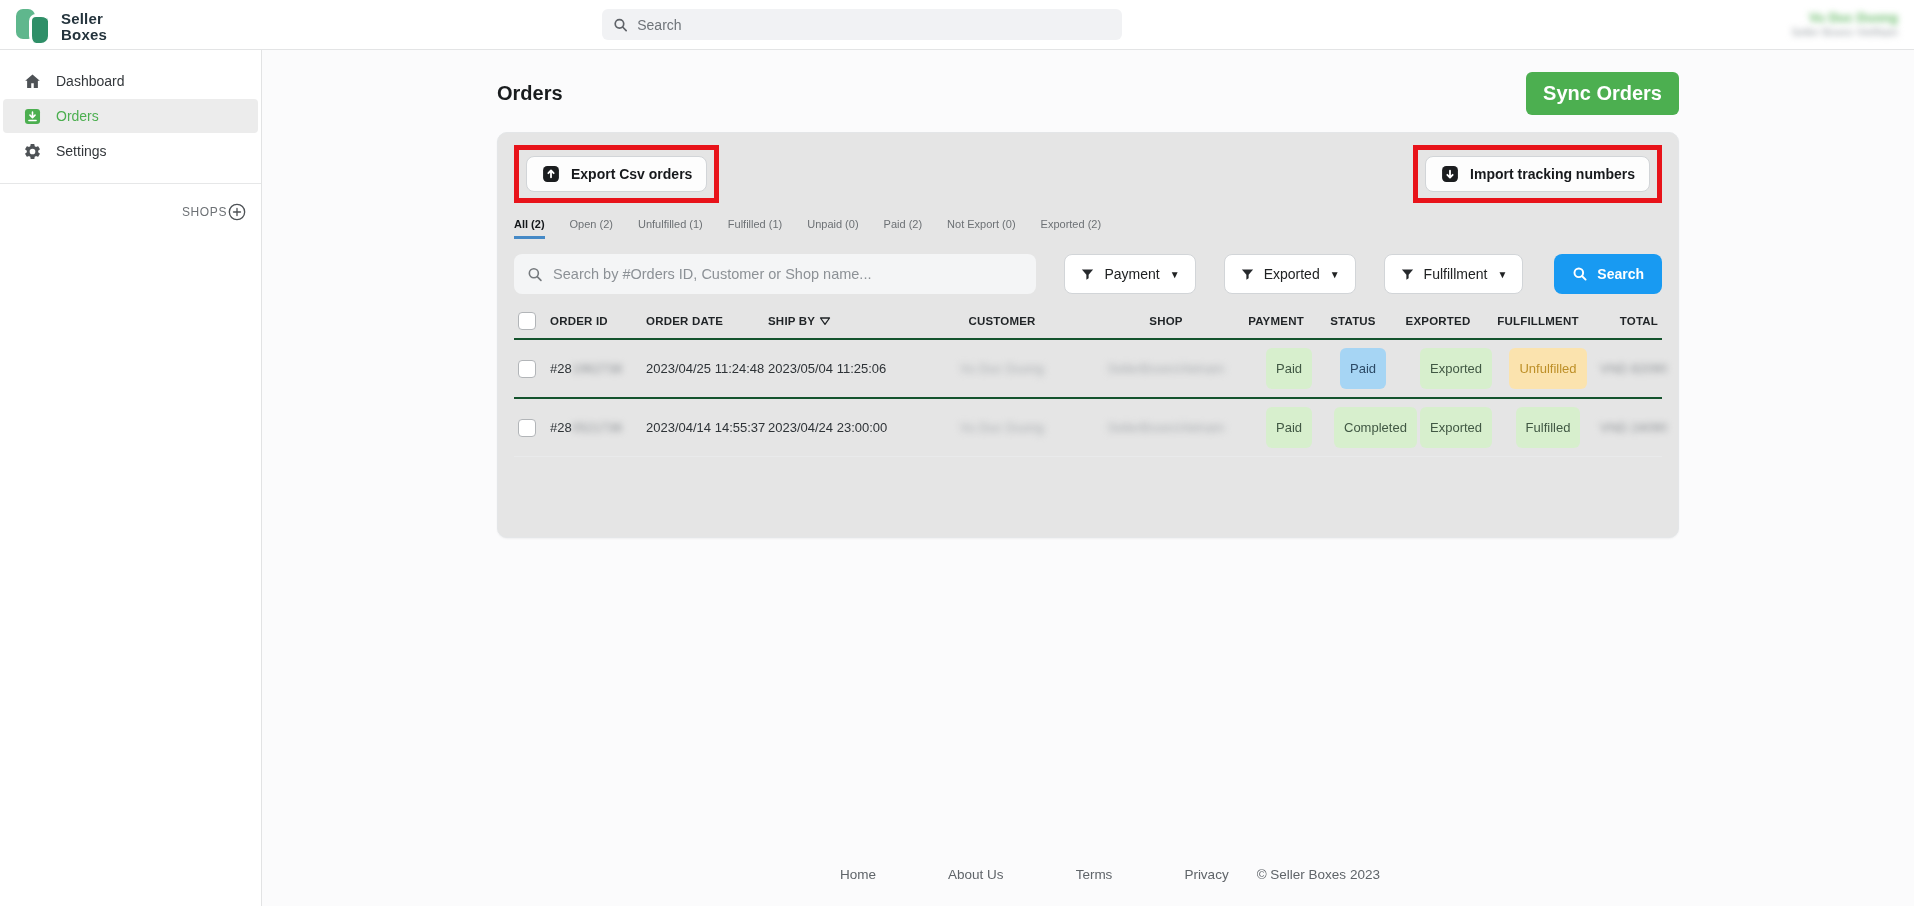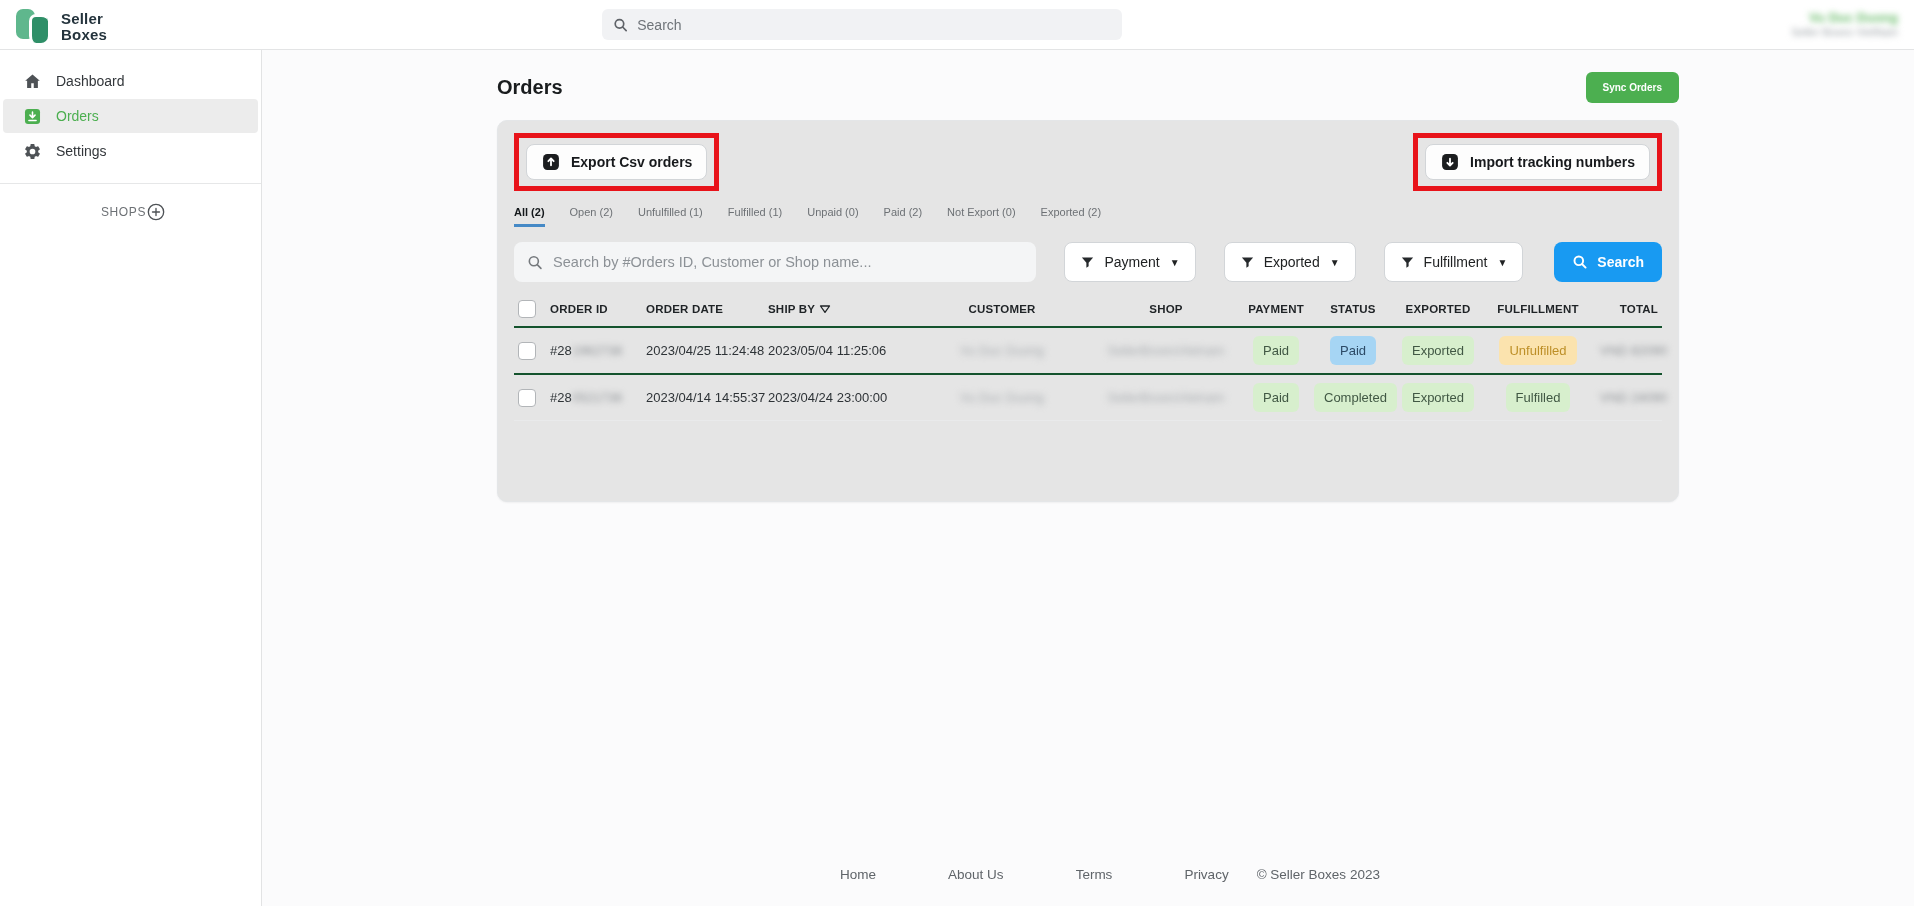--- a/index.html
+++ b/index.html
@@ -28,31 +28,31 @@
   
   .shell { display:flex; height:856px; }
   .sidebar { width:262px; flex:0 0 auto; background:#fff; border-right:1px solid #e2e3e4;
     padding-top:14px; display:flex; flex-direction:column; }
   .side-item { height:34px; display:flex; align-items:center; gap:14px; padding-left:20px;
     margin:0 3px 1px; border-radius:4px; font-size:14px; color:#33373b; cursor:pointer; }
   .side-item .s-ico { width:19px; height:19px; display:flex; color:#4e5256; }
   .side-item.active { background:#ececec; color:#4caf50; font-weight:400; }
   .side-item.active .s-ico { color:#4caf50; }
   .side-divider { border-top:1px solid #e6e7e8; margin-top:14px; }
-  .shops-row { display:flex; align-items:center; justify-content:center;
+  .shops-row { display:flex; align-items:center; justify-content:flex-end;
     padding:18px 14px 0 20px; }
   .shops-label { font-size:12px; letter-spacing:.6px; color:#6d7175; }
   .plus-btn { width:20px; height:20px; color:#4e5256; cursor:pointer; display:flex; }
 
   
   .main { flex:1; background:#fbfbfc; display:flex; flex-direction:column; overflow:hidden; }
   .content { width:1182px; margin:0 auto; flex:0 0 auto; }
   .page-head { display:flex; align-items:center; justify-content:space-between; margin-top:22px; }
   .page-title { font-size:20px; font-weight:700; color:#191c1e; }
-  .sync-btn { background:#4caf50; border:none; color:#fff; font-weight:700; font-size:10px;
+  .sync-btn { background:#4caf50; border:none; color:#fff; font-weight:700; font-size:20px;
     font-family:inherit; padding:10px 17px; border-radius:6px; cursor:pointer; }
 
   .card { background:#e5e5e5; border:1px solid #e4e6e8; border-radius:10px;
     box-shadow:0 1px 2px rgba(0,0,0,.05); margin-top:17px; padding:12px 16px 80px; }
   .card-top { display:flex; align-items:flex-start; justify-content:space-between; }
   .annot-box { border:5px solid #e8131a; padding:6px 7px; }
   .io-btn { display:flex; align-items:center; gap:10px; background:#fdfdfd;
     border:1px solid #d2d5d8; border-radius:8px; padding:7px 14px; font-size:14px;
     font-weight:700; color:#17191c; font-family:inherit; cursor:pointer; }
   .io-ico { width:20px; height:20px; display:flex; }
@@ -79,21 +79,21 @@
 
   table { width:100%; border-collapse:collapse; table-layout:fixed; margin-top:9px; }
   th { font-size:11.5px; font-weight:700; color:#1f2326; text-align:left; padding:9px 4px 8px;
     letter-spacing:.2px; white-space:nowrap; }
   td { border-top:2px solid #14532d; padding:8px 4px; font-size:13px; color:#2e3337; white-space:nowrap; }
   tr.data-row:last-child td { border-bottom:1px solid #e9eaeb; }
   .c { text-align:center; } .r { text-align:right; }
   .cb { width:18px; height:18px; border:1.5px solid #b2b5b8; border-radius:4px; background:#fff;
     display:inline-block; vertical-align:middle; cursor:pointer; }
   .sort-ico { display:inline-block; vertical-align:-1px; margin-left:4px; cursor:pointer; }
-  .badge { display:inline-block; padding:7px 10px; border-radius:6px; font-size:13px; }
+  .badge { display:inline-block; padding:13px 10px; border-radius:6px; font-size:13px;margin-left:20px; }
   .badge-green { background:#d7efcd; color:#415844; }
   .badge-blue  { background:#a6d5f4; color:#2c4a66; }
   .badge-amber { background:#fbe3ae; color:#bd8f27; }
   .blur { filter:blur(3px); color:#8f9397; }
   .blur-lite { filter:blur(3.5px); color:#a7abaf; }
 
   .footer { margin-top:auto; display:flex; justify-content:center; align-items:center; gap:28px;
     padding-bottom:24px; font-size:13.5px; color:#5f6469; }
   .footer a { color:#5f6469; text-decoration:none; cursor:pointer;padding-left:44px; }
 </style>

